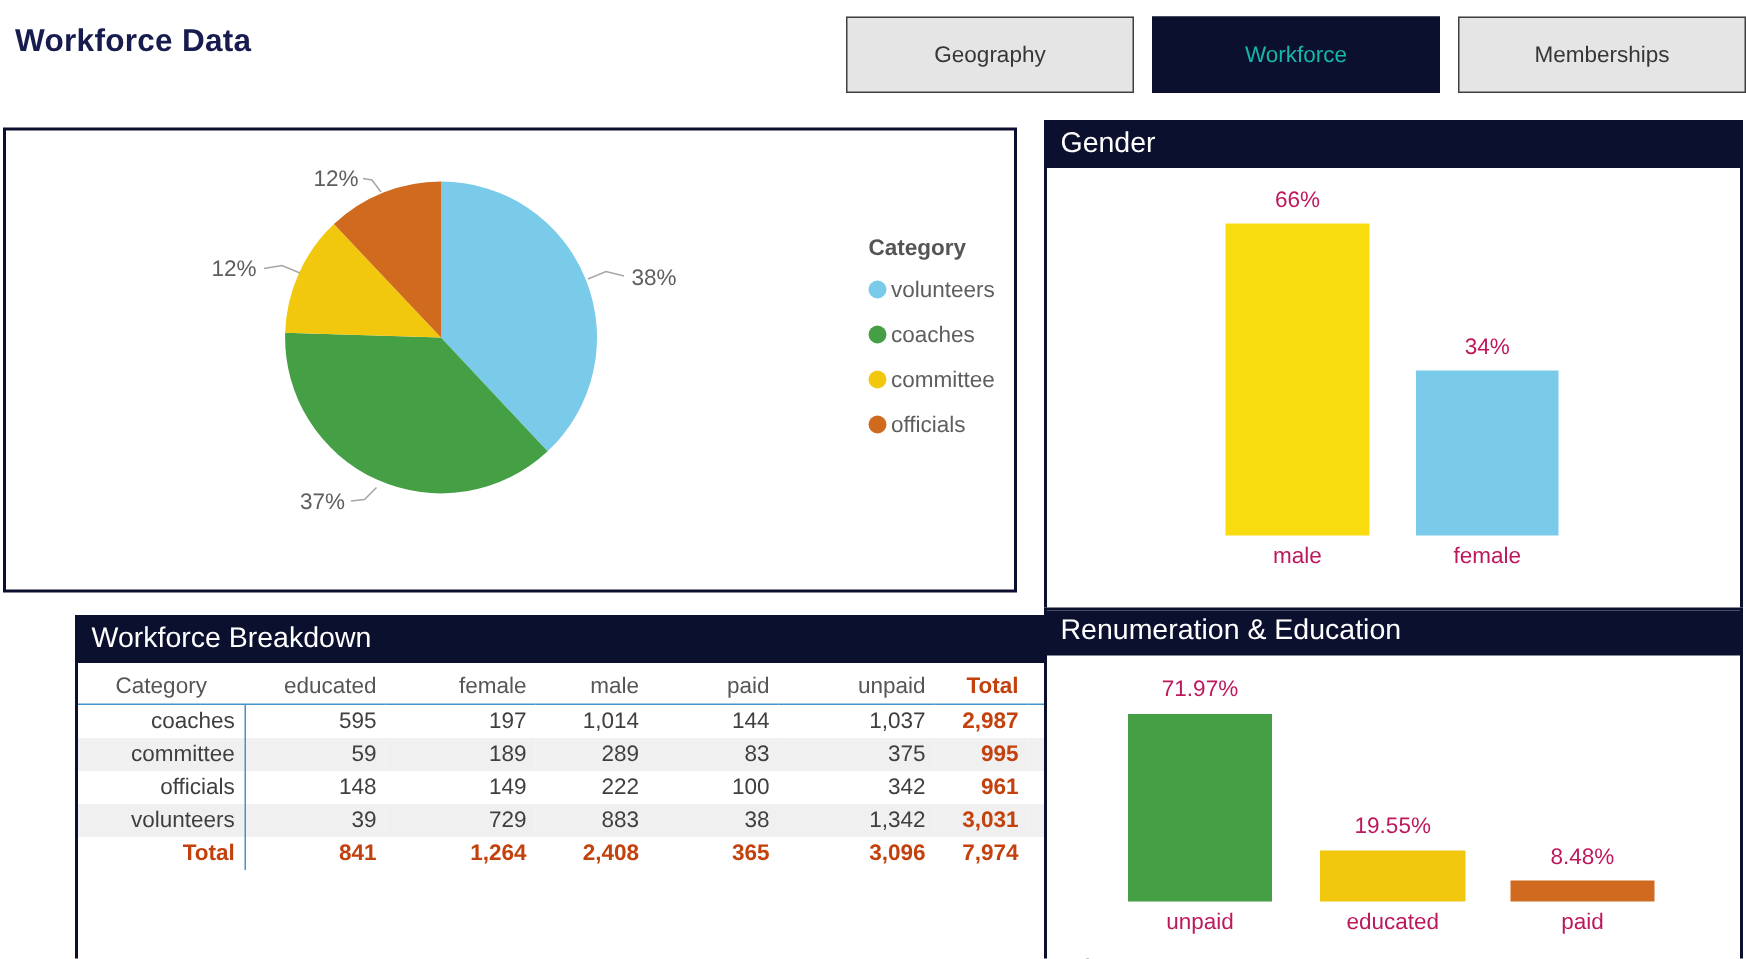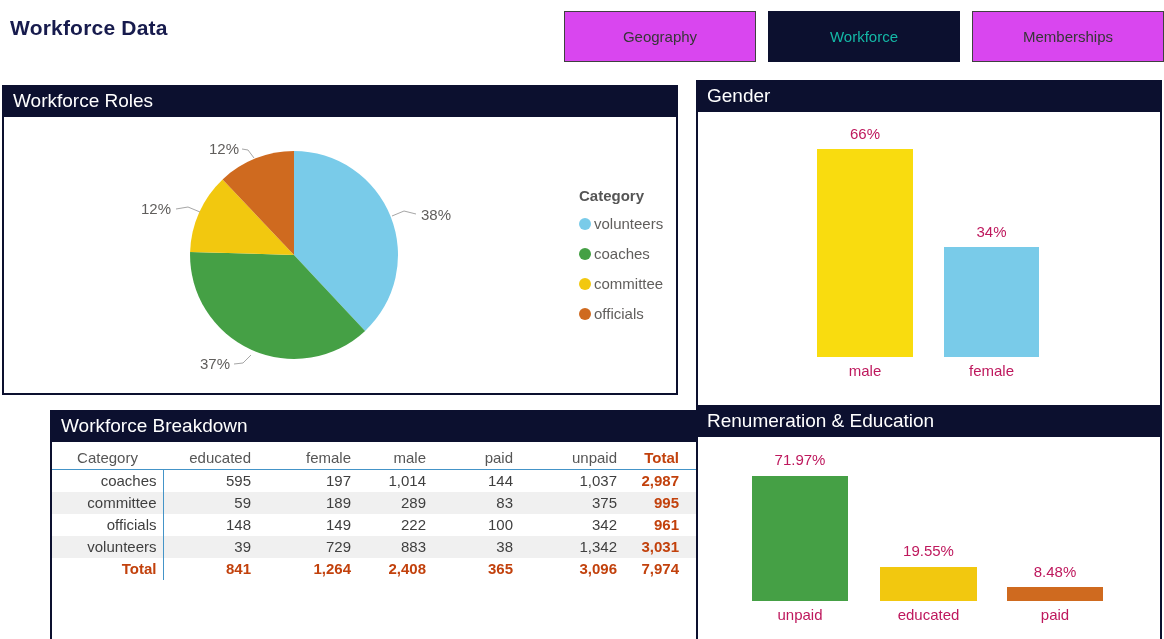--- a/index.html
+++ b/index.html
@@ -10,21 +10,21 @@
     color: #3f3f3f;
   }
   
   .page-title {
     position: absolute; left: 10px; top: 16px;
     font-size: 21px; font-weight: 600; color: #171b4d; letter-spacing: .2px;
   }
   .tabs { position: absolute; left: 564px; top: 11px; display: flex; gap: 12px; }
   .tab {
     width: 192px; height: 51px; display: flex; align-items: center; justify-content: center;
-    background: #d946ef; border: 1px solid #404040; color: #363636; font-size: 15px; cursor: pointer;
+    background: #e5e5e5; border: 1px solid #404040; color: #363636; font-size: 15px; cursor: pointer;
   }
   .tab.active { background: #0c102f; border-color: #0c102f; color: #14b8a6; }
   
   .panel { position: absolute; background: #fff; border: 2px solid #0c102f; }
   .panel-header {
     background: #0c102f; color: #fff; font-size: 19px;
     padding: 3px 9px 5px 9px; font-weight: 400;
   }
   .panel-content { position: relative; }
   #panel-roles       { left: 2px;   top: 85px;  width: 676px; height: 310px; }
@@ -59,21 +59,20 @@
 
 <div class="page-title">Workforce Data</div>
 
 <div class="tabs">
   <div class="tab">Geography</div>
   <div class="tab active">Workforce</div>
   <div class="tab">Memberships</div>
 </div>
 
 <div class="panel" id="panel-roles">
-  <div class="panel-header">Workforce Roles</div>
   <div class="panel-content" style="height:276px;">
     <svg class="pie-svg" width="676" height="276" viewBox="0 0 676 276">
       <path d="M290,138 L290,34 A104,104 0 0 1 361.1,213.9 Z" fill="#79cbe9"></path>
       <path d="M290,138 L361.1,213.9 A104,104 0 0 1 186.1,134.9 Z" fill="#45a045"></path>
       <path d="M290,138 L186.1,134.9 A104,104 0 0 1 218.6,62.4 Z" fill="#f2c80f"></path>
       <path d="M290,138 L218.6,62.4 A104,104 0 0 1 290,34 Z" fill="#cf6a1f"></path>
       <polyline class="leader" points="388,99 400,94 412,97"></polyline>
       <polyline class="leader" points="247,238 239,246 230,247"></polyline>
       <polyline class="leader" points="196,95 184,90 172,92"></polyline>
       <polyline class="leader" points="250,41 244,33 238,32"></polyline>

